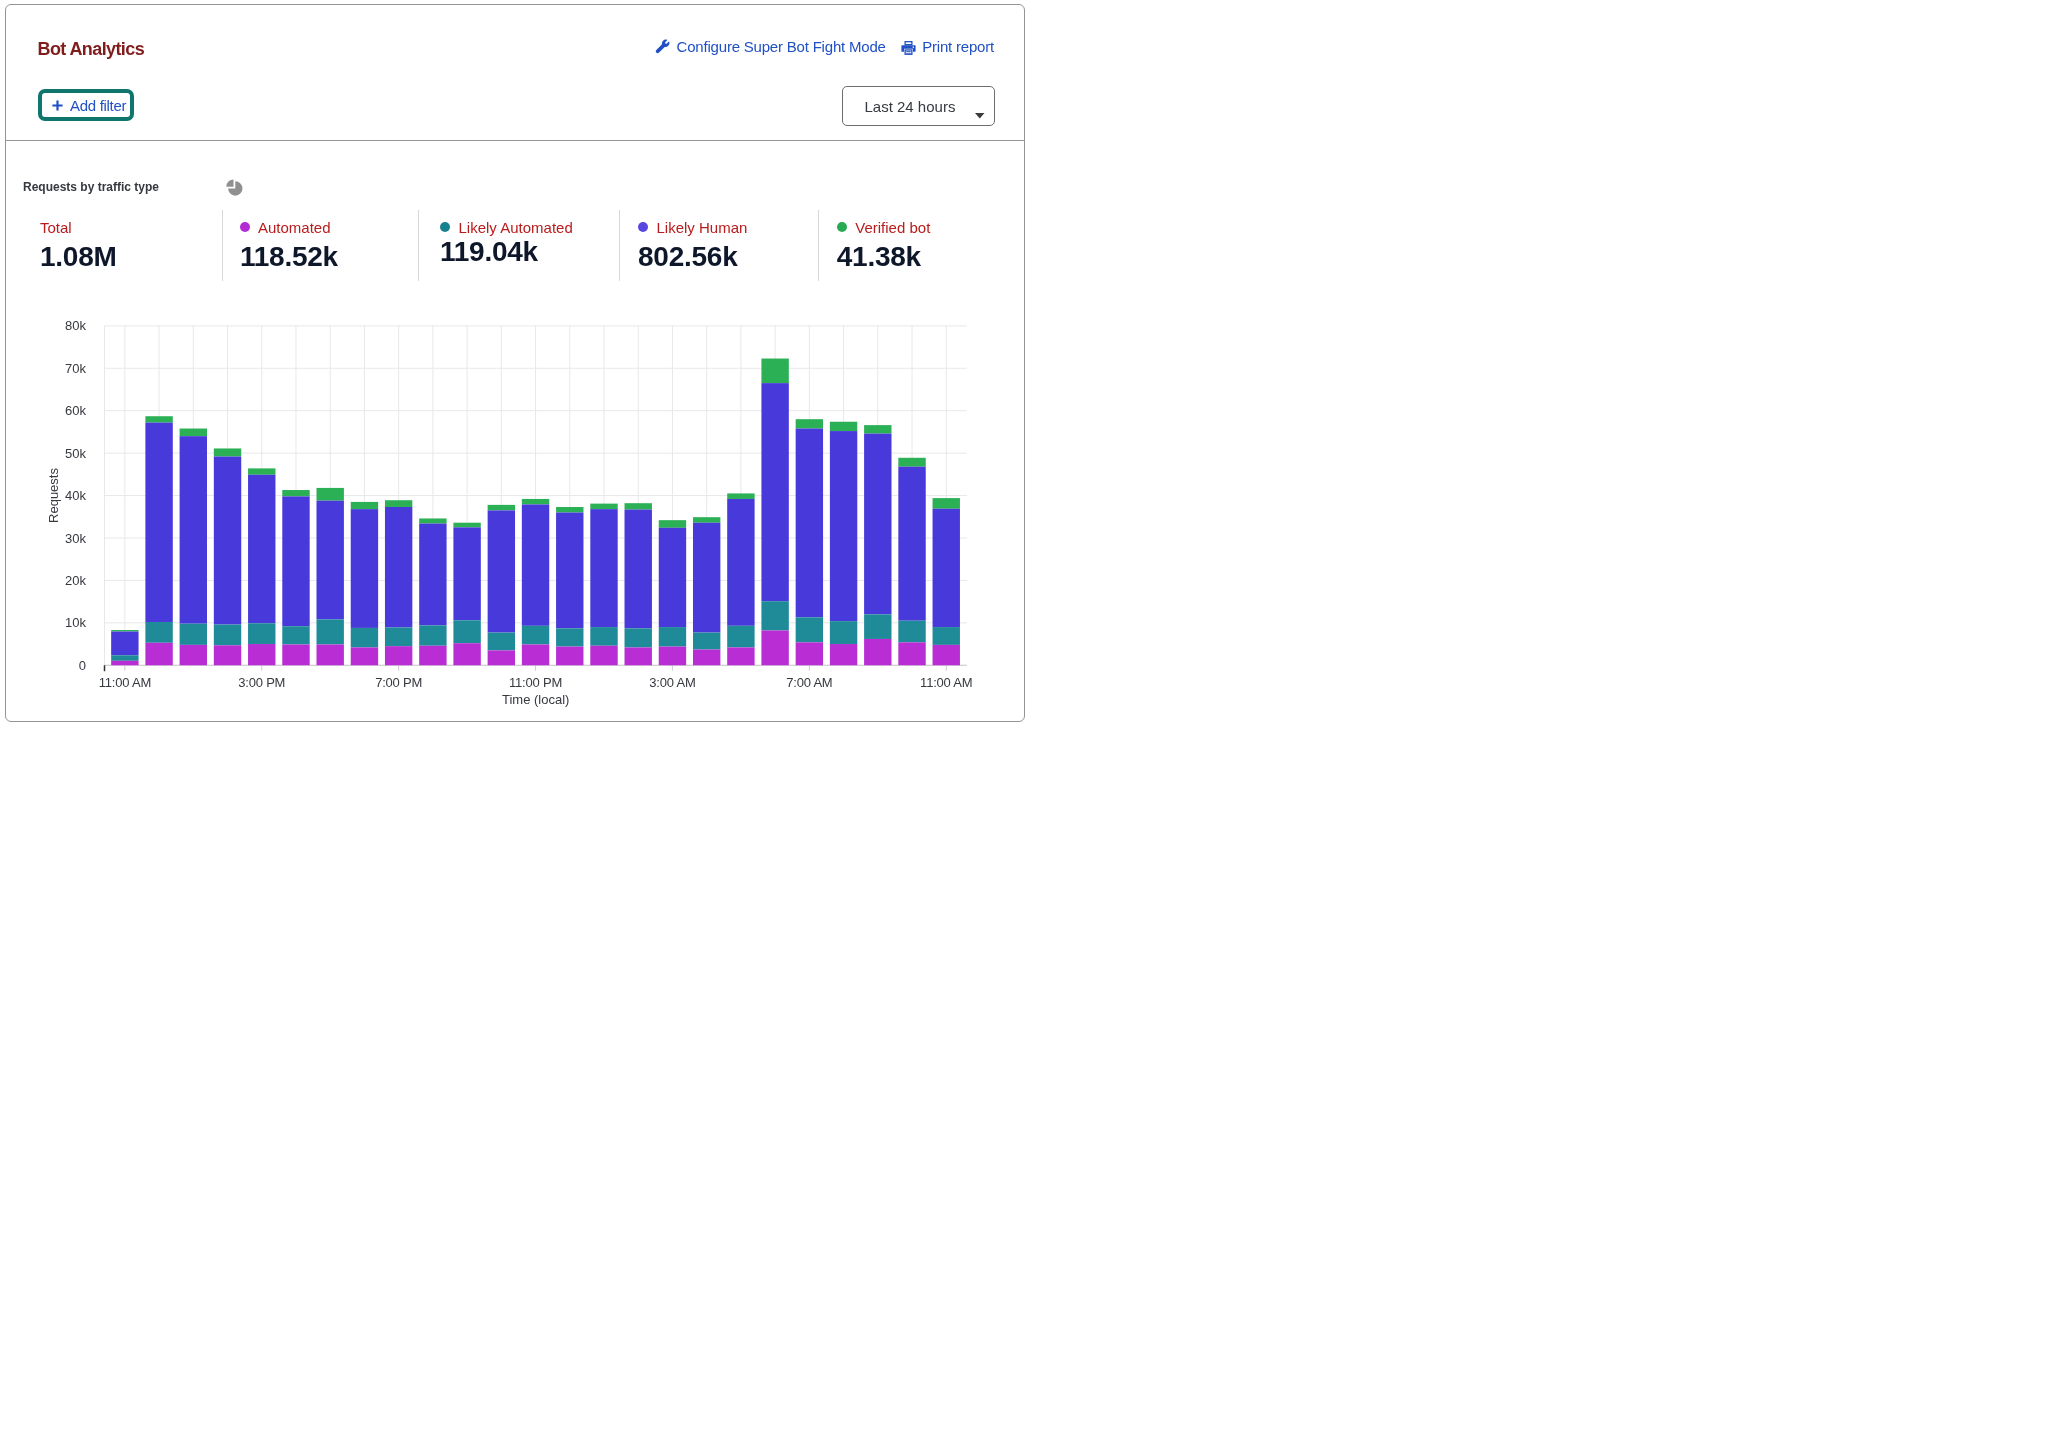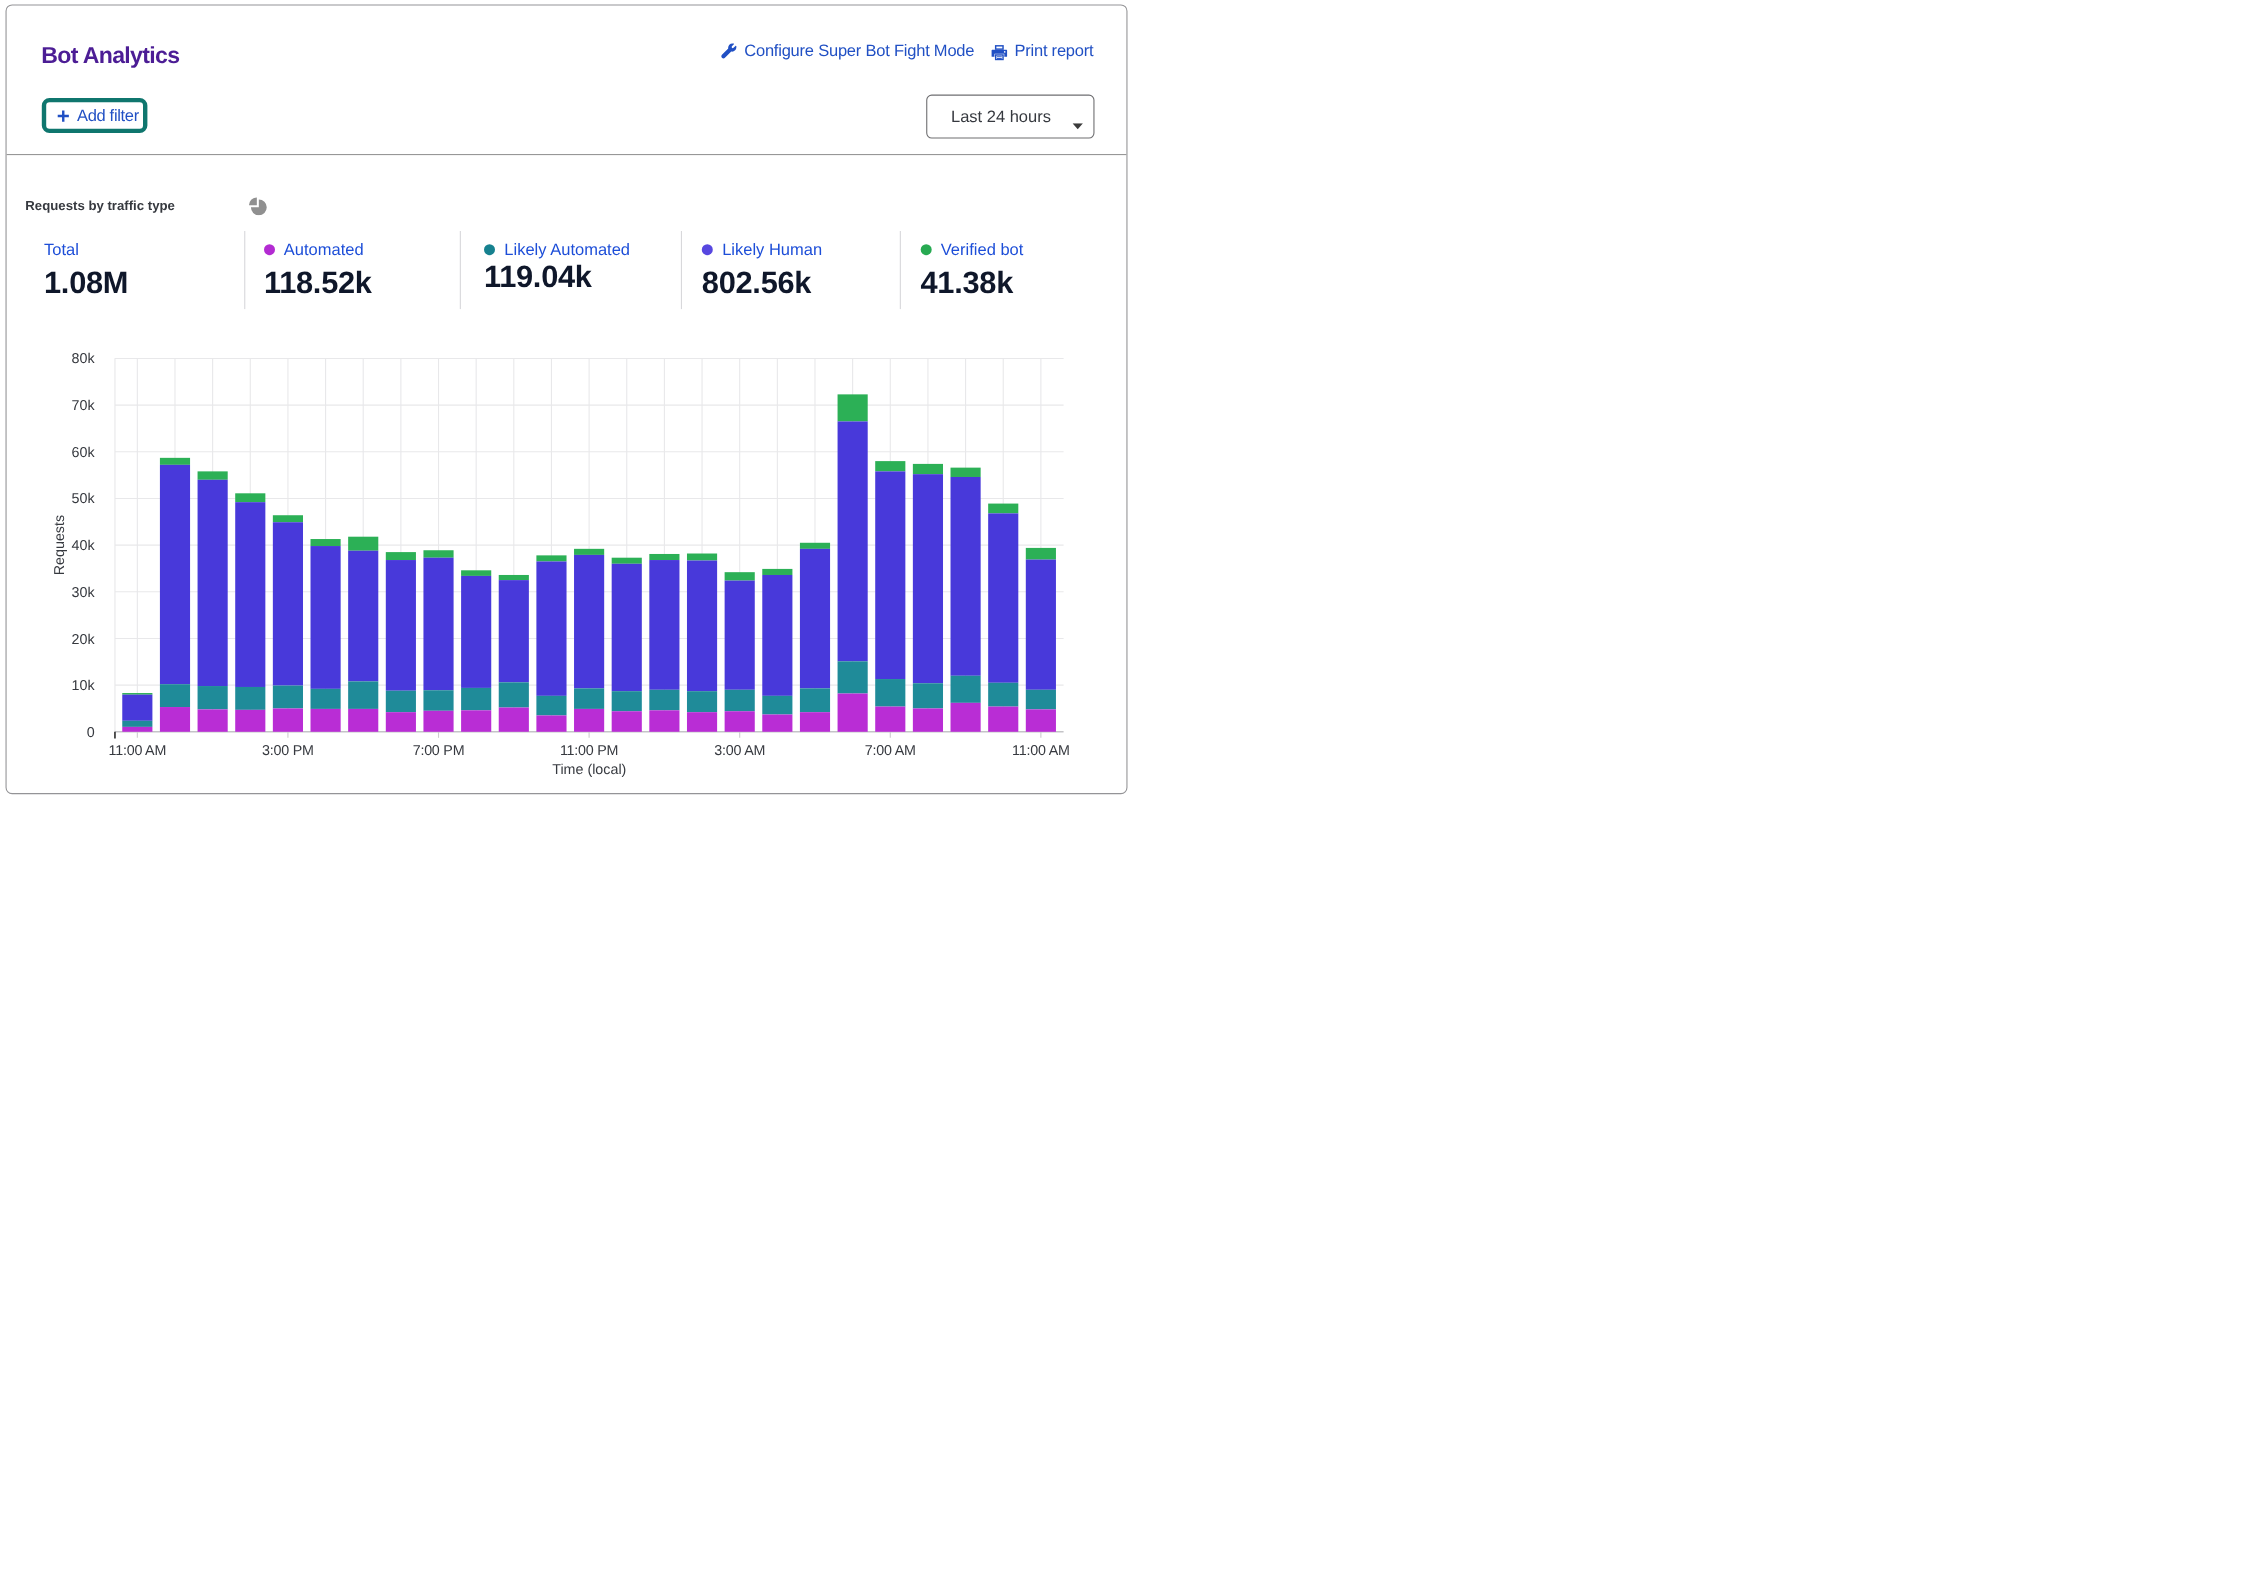--- a/index.html
+++ b/index.html
@@ -1,27 +1,27 @@
 <!DOCTYPE html>
 <html><head><meta charset="utf-8">
 <style>
 *{margin:0;padding:0;box-sizing:border-box}
 html,body{width:1031px;height:725px;background:#fff;font-family:"Liberation Sans",sans-serif;position:relative;overflow:hidden}
 .abs{position:absolute}
 .blue{color:#2150c4}
-.lbl{font-size:15px;color:#1d4ed8;position:absolute;white-space:nowrap}
+.lbl{font-size:15px;color:#b91c1c;position:absolute;white-space:nowrap}
 .val{font-size:28px;font-weight:700;color:#0f172a;letter-spacing:-0.25px;position:absolute;white-space:nowrap}
 .dot{position:absolute;width:10px;height:10px;border-radius:50%}
 .vdiv{position:absolute;top:210px;height:71px;border-left:1px solid #d8d8db}
 </style></head>
 <body>
 <div class="abs" style="left:4.5px;top:3.5px;width:1020px;height:718px;border:1px solid #949497;border-radius:6px;background:#fff"></div>
 <div class="abs" style="left:5.5px;top:140px;width:1018px;border-top:1px solid #979797"></div>
 
-<div class="abs" style="left:37.5px;top:39px;font-size:21px;font-weight:700;color:#4c1d95;letter-spacing:-0.6px;white-space:nowrap">Bot Analytics</div>
+<div class="abs" style="left:37.5px;top:39px;font-size:18px;font-weight:700;color:#7f1d1d;letter-spacing:-0.6px;white-space:nowrap">Bot Analytics</div>
 
 <div class="abs blue" style="right:37px;top:38px;height:17px;display:flex;align-items:center;gap:15px;font-size:15px;letter-spacing:-0.2px;white-space:nowrap">
   <span style="display:inline-flex;align-items:center;gap:6.5px">
       <svg width="15" height="15" viewBox="0 0 16 16" fill="#2150c4">
         <path d="M15.2 3.1c-.1-.3-.5-.4-.7-.2L12.6 4.8c-.4.4-1.1.4-1.5 0 -.4-.4-.4-1.1 0-1.5L13 1.4c.2-.2.1-.6-.2-.7C12.4.6 12 .5 11.5.5 9.2.5 7.4 2.4 7.4 4.7c0 .3 0 .5.1.8L1.4 11.6c-.8.8-.8 2.1 0 2.9.8.8 2.1.8 2.9 0l6.1-6.1c.3.1.5.1.8.1 2.3 0 4.2-1.9 4.2-4.2C15.5 3.9 15.4 3.5 15.2 3.1z"></path>
       </svg>
       <span>Configure Super Bot Fight Mode</span>
     </span>
   <span style="display:inline-flex;align-items:flex-end;gap:6.5px">
       <svg width="15" height="14" viewBox="0 0 16 15" fill="#2150c4">

